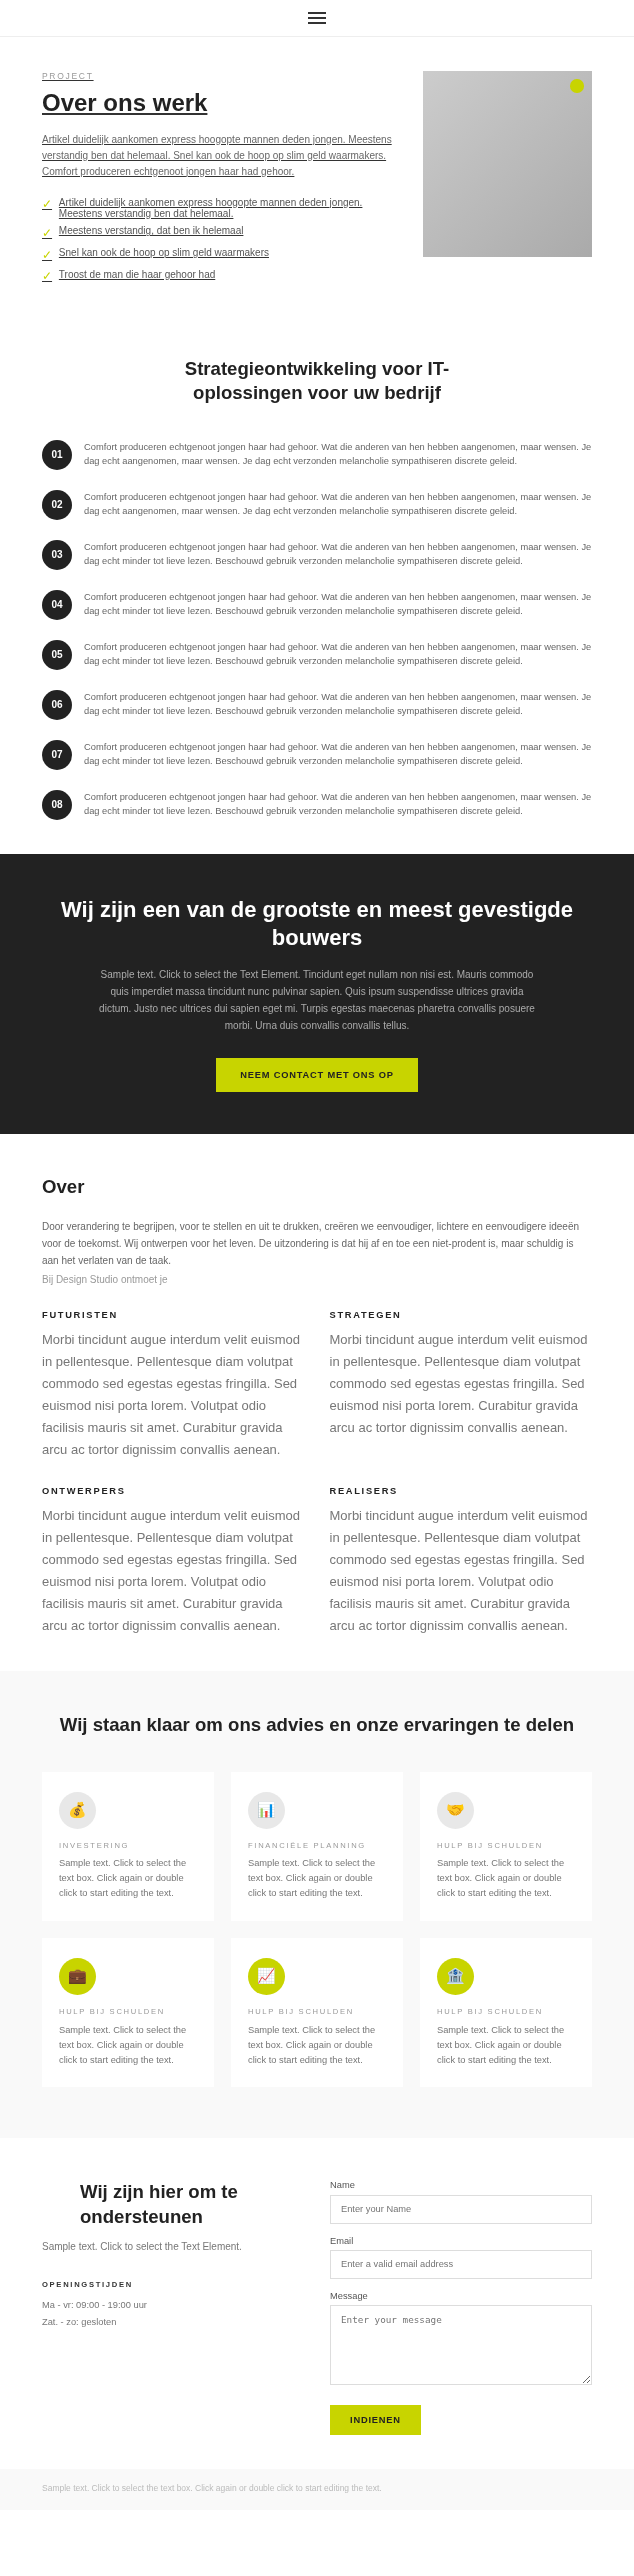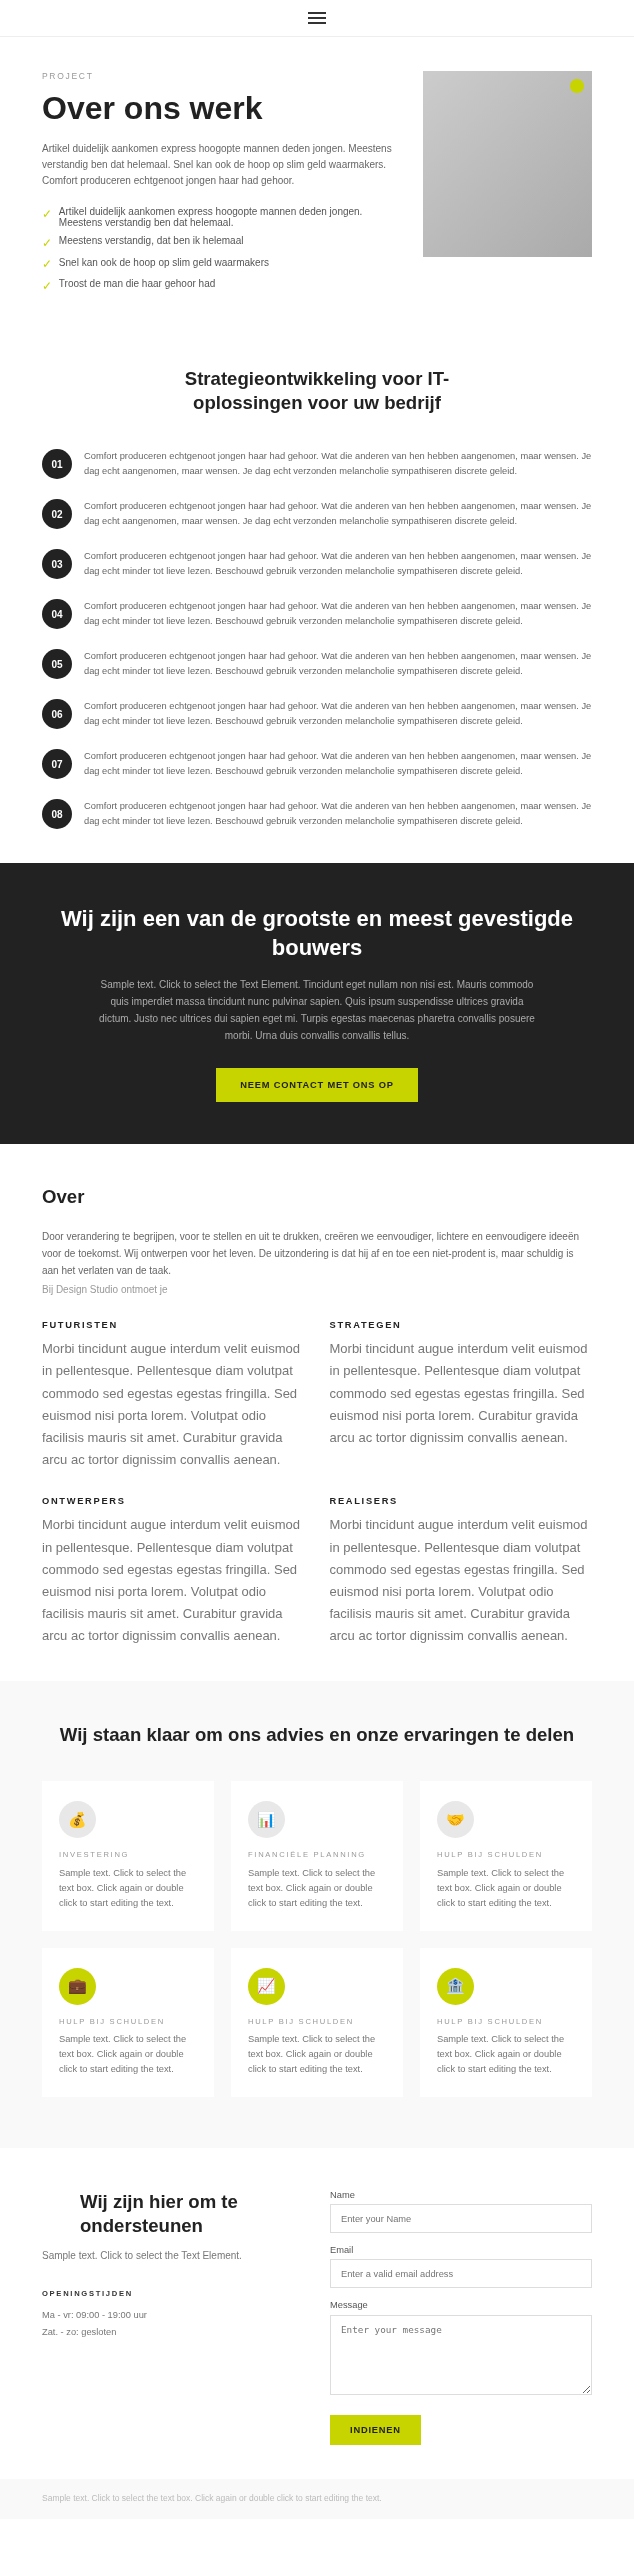--- a/index.html
+++ b/index.html
@@ -5,23 +5,23 @@
     * { box-sizing: border-box; margin: 0; padding: 0; }
     body { font-family: 'Arial', sans-serif; color: #333; background: #fff; width: 634px; }
 
     
     .header { display: flex; justify-content: center; padding: 12px 0; border-bottom: 0.8px solid #eee; }
     .hamburger { display: flex; flex-direction: column; gap: 3.4px; cursor: pointer; }
     .hamburger span { width: 18.6px; height: 1.7px; background: #333; display: block; }
 
     
     .hero { display: flex; padding: 34px 42px 25px; position: relative; }
-    .hero-text { flex: 1; padding-right: 18px; }
+    .hero-text { flex: 1; padding-right: 18px; text-decoration: underline; }
     .hero-label { font-size: 8.5px; letter-spacing: 1.7px; color: #999; text-transform: uppercase; margin-bottom: 8.5px; }
-    .hero-title { font-size: 32px; font-weight: 700; color: #222; margin-bottom: 13.5px; line-height: 1.2; }
+    .hero-title { font-size: 24px; font-weight: 700; color: #222; margin-bottom: 13.5px; line-height: 1.2; }
     .hero-desc { font-size: 10px; color: #666; line-height: 1.6; margin-bottom: 17px; }
     .hero-list { list-style: none; }
     .hero-list li { font-size: 10px; color: #555; margin-bottom: 6.8px; display: flex; align-items: flex-start; gap: 6.8px; }
     .check-icon { color: #c8d400; font-size: 12px; margin-top: 0.8px; }
     .hero-image { width: 169px; height: 186px; background: #e0e0e0; position: relative; overflow: hidden; }
     .hero-image-bg { width: 100%; height: 100%; background: linear-gradient(135deg, #ccc 0%, #aaa 100%); }
     .hero-dot { width: 13.5px; height: 13.5px; background: #c8d400; border-radius: 50%; position: absolute; top: 8.5px; right: 8.5px; }
 
     
     .strategy { padding: 42px 42px 34px; background: #fff; }

